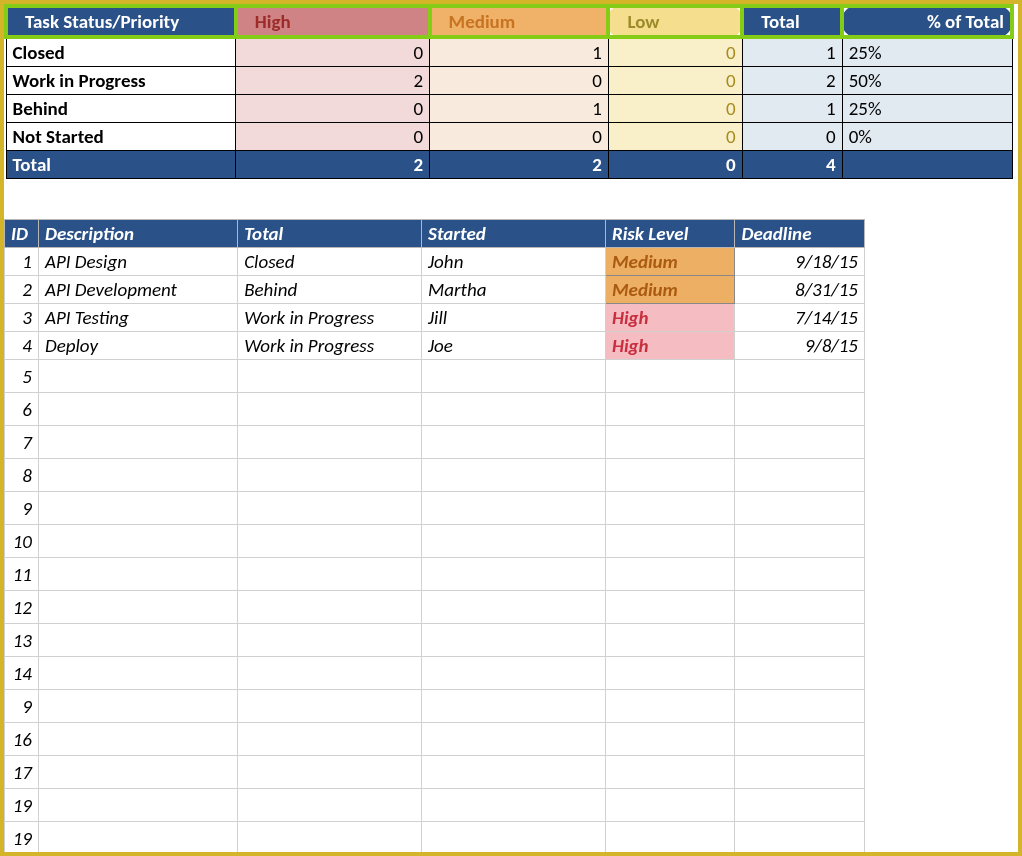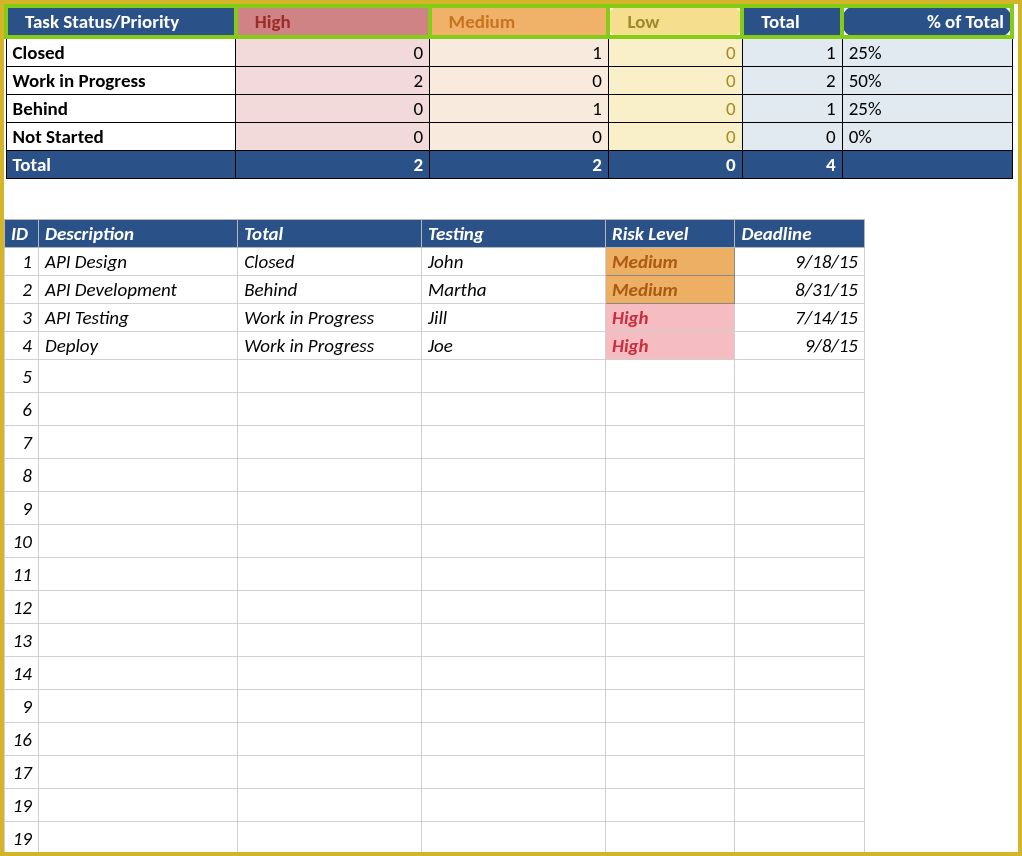--- a/index.html
+++ b/index.html
@@ -140,21 +140,21 @@
         <col class="tc3">
         <col class="tc4">
         <col class="tc5">
         <col class="tc6">
       </colgroup>
   <tbody>
         <tr>
     <th class="idhdr">ID</th>
     <th>Description</th>
     <th>Total</th>
-    <th>Testing</th>
+    <th>Started</th>
     <th>Risk Level</th>
     <th>Deadline</th>
   </tr>
   </tbody>
       <tbody id="task-rows">
         <tr>
           <td class="idcol">1</td>
           <td class="desc">API Design</td>
           <td class="status">Closed</td>
           <td class="assignee">John</td>

